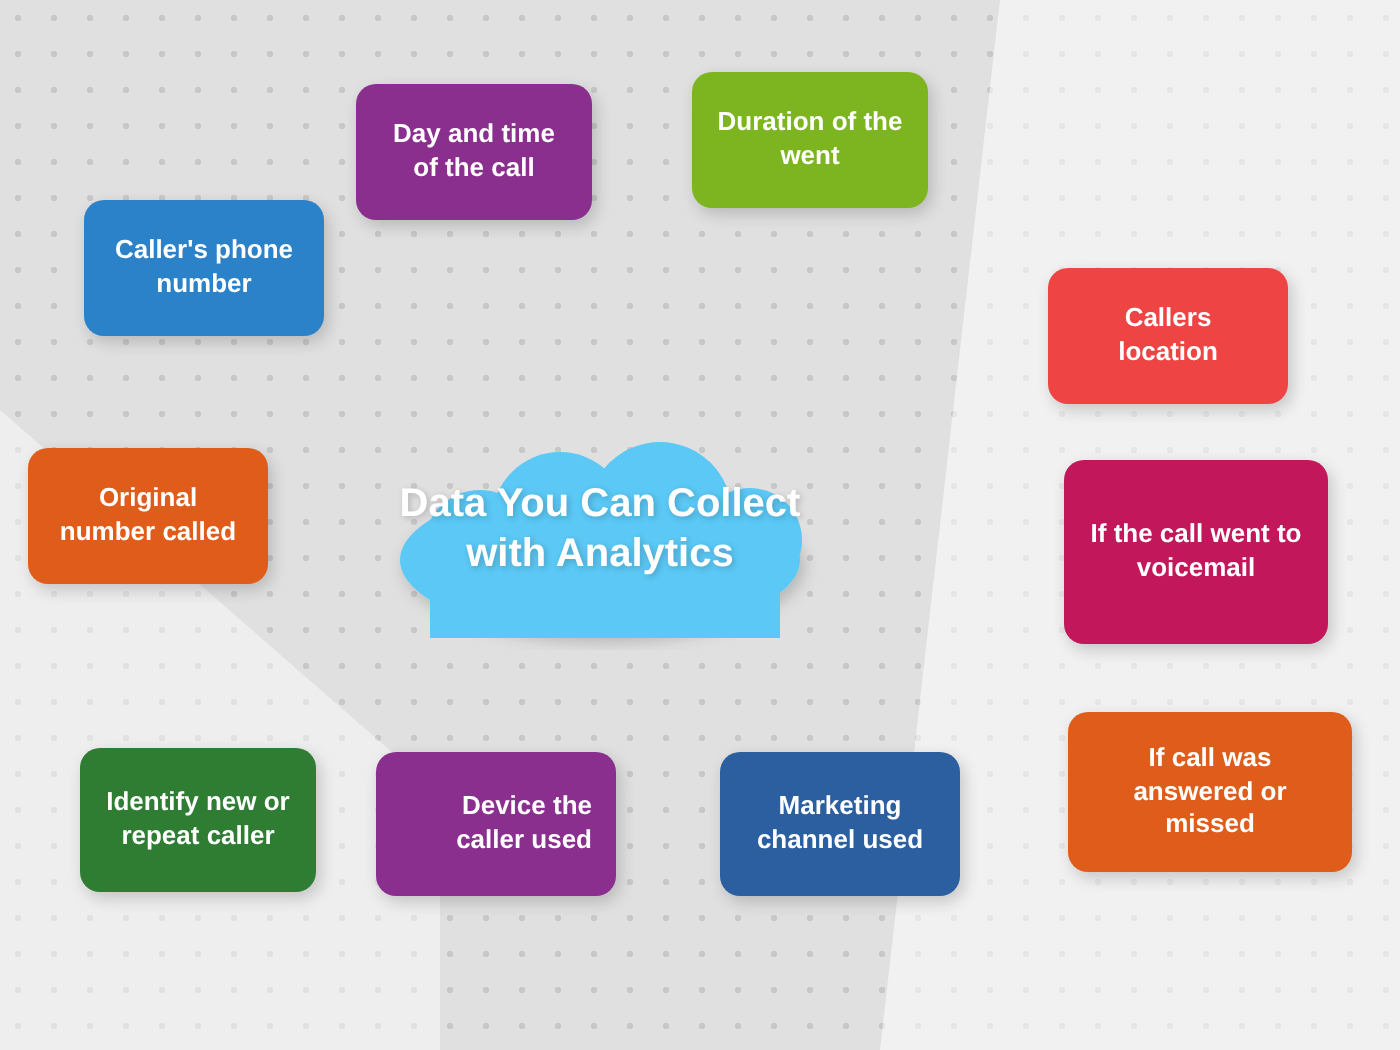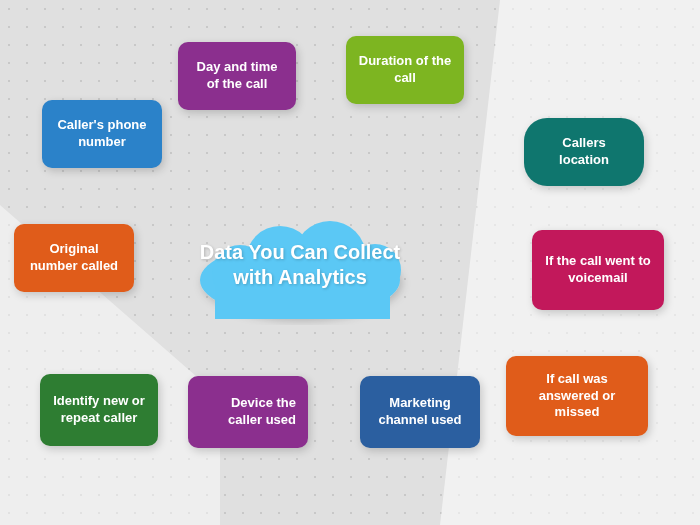--- a/index.html
+++ b/index.html
@@ -107,41 +107,41 @@
 <div class="bg-white-shape2"></div>
 
 <div id="cards-container">
     <div class="card" style="background-color: rgb(43, 130, 201); top: 100px; left: 42px; width: 120px; height: 68px;">
       <span>Caller's phone number</span>
     </div>
     <div class="card" style="background-color: rgb(139, 47, 142); top: 42px; left: 178px; width: 118px; height: 68px;">
       <span>Day and time of the call</span>
     </div>
     <div class="card" style="background-color: rgb(125, 181, 33); top: 36px; left: 346px; width: 118px; height: 68px;">
-      <span>Duration of the call</span>
+      <span>Duration of the went</span>
     </div>
-    <div class="card" style="background-color: #0f766e; top: 118px; left: 524px; width: 120px; height: 68px; border-radius: 23px;">
+    <div class="card" style="background-color: #ef4444; top: 134px; left: 524px; width: 120px; height: 68px;">
       <span>Callers location</span>
     </div>
     <div class="card" style="background-color: rgb(224, 92, 26); top: 224px; left: 14px; width: 120px; height: 68px;">
       <span>Original number called</span>
     </div>
-    <div class="card" style="background-color: rgb(194, 24, 91); top: 230px; left: 532px; width: 132px; height: 80px;">
+    <div class="card" style="background-color: rgb(194, 24, 91); top: 230px; left: 532px; width: 132px; height: 92px;">
       <span>If the call went to voicemail</span>
     </div>
     <div class="card" style="background-color: rgb(46, 125, 50); top: 374px; left: 40px; width: 118px; height: 72px; border-radius: 10px;">
       <span>Identify new or repeat caller</span>
     </div>
     <div class="card" style="background-color: rgb(139, 47, 142); top: 376px; left: 188px; width: 120px; height: 72px; text-align: right;">
       <span>Device the caller used</span>
     </div>
     <div class="card" style="background-color: rgb(43, 95, 160); top: 376px; left: 360px; width: 120px; height: 72px;">
       <span>Marketing channel used</span>
     </div>
-    <div class="card" style="background-color: rgb(224, 92, 26); top: 356px; left: 506px; width: 142px; height: 80px;">
+    <div class="card" style="background-color: rgb(224, 92, 26); top: 356px; left: 534px; width: 142px; height: 80px;">
       <span>If call was answered or missed</span>
     </div>
   </div>
 
 <div class="cloud-container">
   <div class="cloud">
     <svg class="cloud-svg" viewBox="0 0 240 120" xmlns="http://www.w3.org/2000/svg">
       <defs>
         <filter id="shadow" x="-20%" y="-20%" width="140%" height="140%">
           <feDropShadow dx="2" dy="3" stdDeviation="4" flood-color="rgba(0,0,0,0.2)"></feDropShadow>

